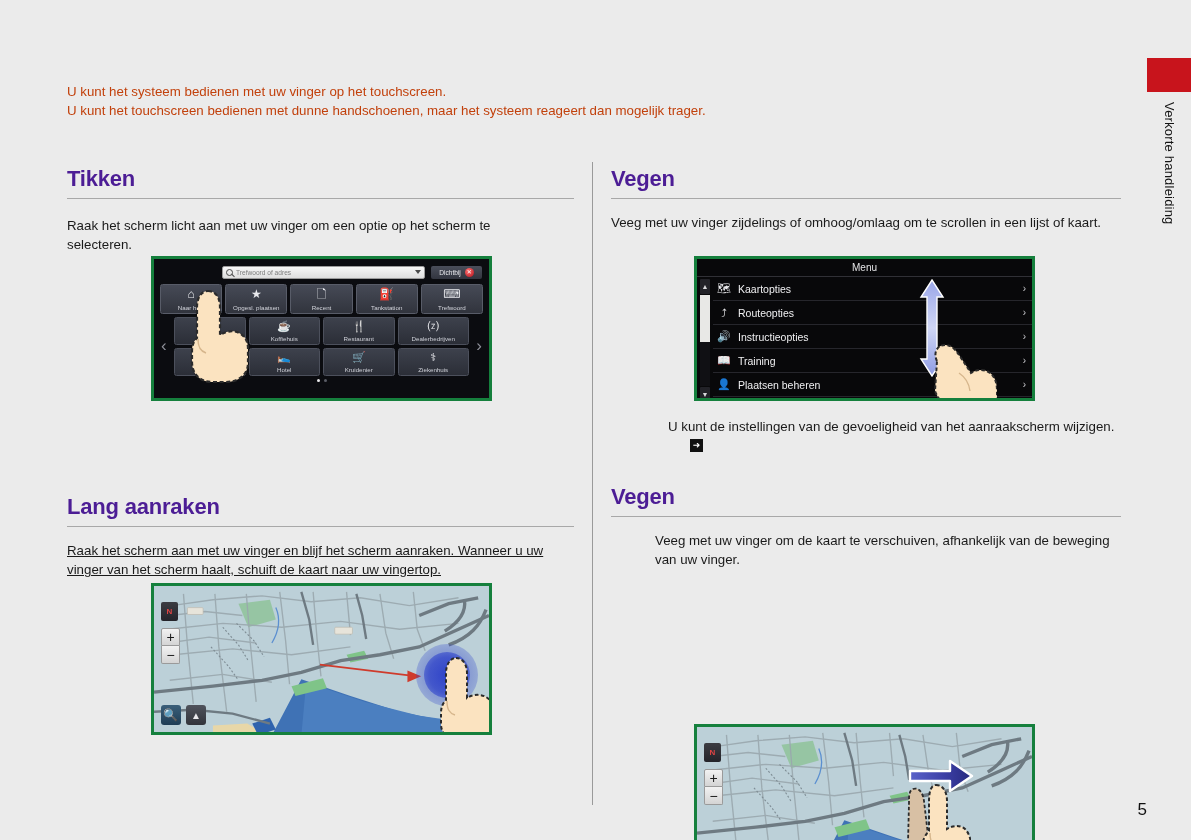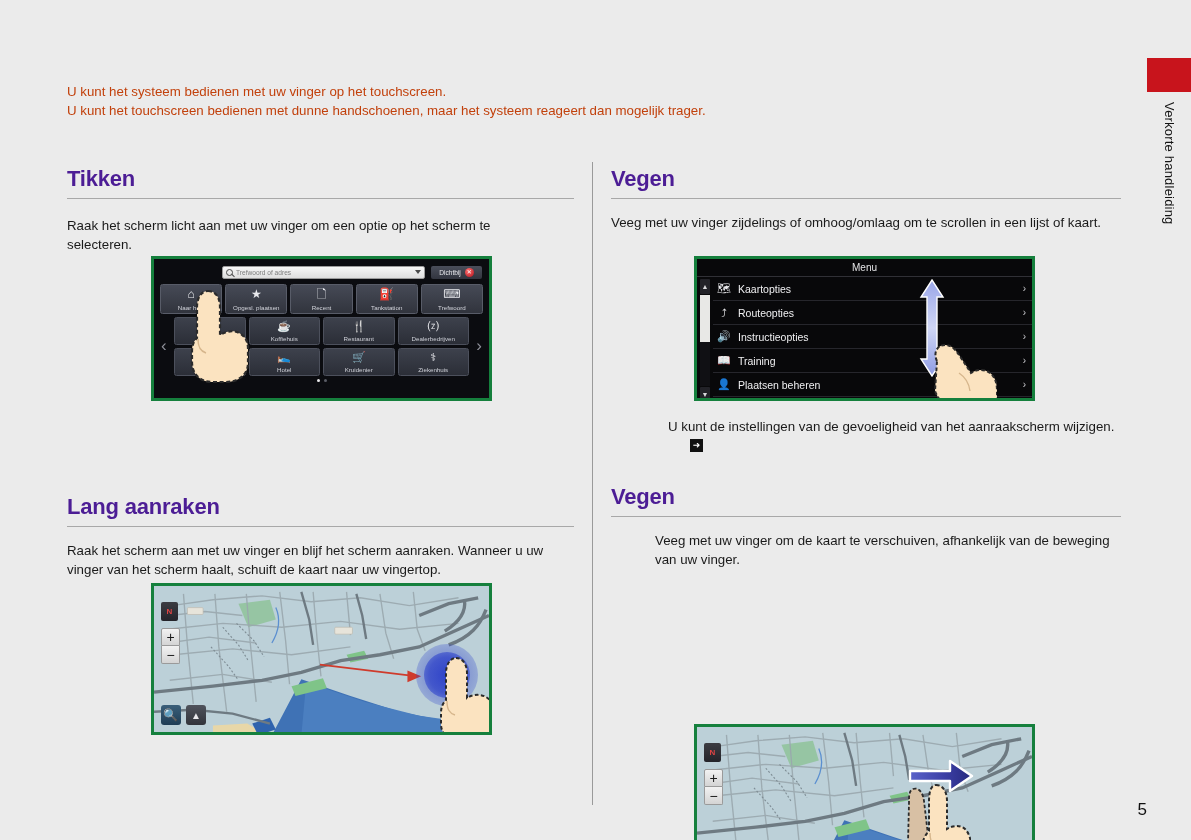--- a/index.html
+++ b/index.html
@@ -318,21 +318,21 @@
       <path d="M26,2 C34,2 38,9 38,18 L38,46 C44,42 52,41 57,44 C63,47 66,52 66,60
                L66,74 C66,86 56,93 44,93 L30,93 C18,93 10,85 10,73 L10,62
                C10,56 12,52 15,49 L15,18 C15,9 19,2 26,2 Z" fill="#fbe3c0" stroke="#2b2b2b" stroke-width="2.2" stroke-dasharray="4 2.6"></path>
       <path d="M16,50 C16,58 18,62 24,64" fill="none" stroke="#d6b68c" stroke-width="1.6"></path>
     </svg>
   </div>
 
   <div class="section" style="left:67px; top:494px; width:507px;">
     <div class="sec-head">Lang aanraken</div>
     <div class="sec-rule"></div>
-    <div class="sec-body" style="width:480px;">Raak het scherm aan met uw vinger en blijf het scherm aanraken. Wanneer u uw vinger van het scherm haalt, schuift de kaart naar uw vingertop.</div>
+    <div class="sec-body" style="width:480px;text-decoration:underline;">Raak het scherm aan met uw vinger en blijf het scherm aanraken. Wanneer u uw vinger van het scherm haalt, schuift de kaart naar uw vingertop.</div>
   </div>
 
   <div class="device map" style="left:151px; top:583px;">
     <svg viewBox="0 0 341 152">
       <rect width="341" height="152" fill="#bcd0d8"></rect>
       <path d="M150,95 L200,112 L250,128 L300,138 L341,145 L341,152 L120,152 Z" fill="#3f72b5"></path>
       <path d="M155,98 L215,118 L270,132 L341,142 L341,152 L150,152 Z" fill="#4b7fc0"></path>
       <path d="M60,142 L95,140 L112,150 L60,152 Z" fill="#e8d7a8"></path>
       <path d="M100,140 L118,134 L124,146 L106,152 Z" fill="#2f63ad"></path>
       <path d="M86,18 L118,14 L124,34 L96,42 Z" fill="#8fc39a" opacity="0.85"></path>

